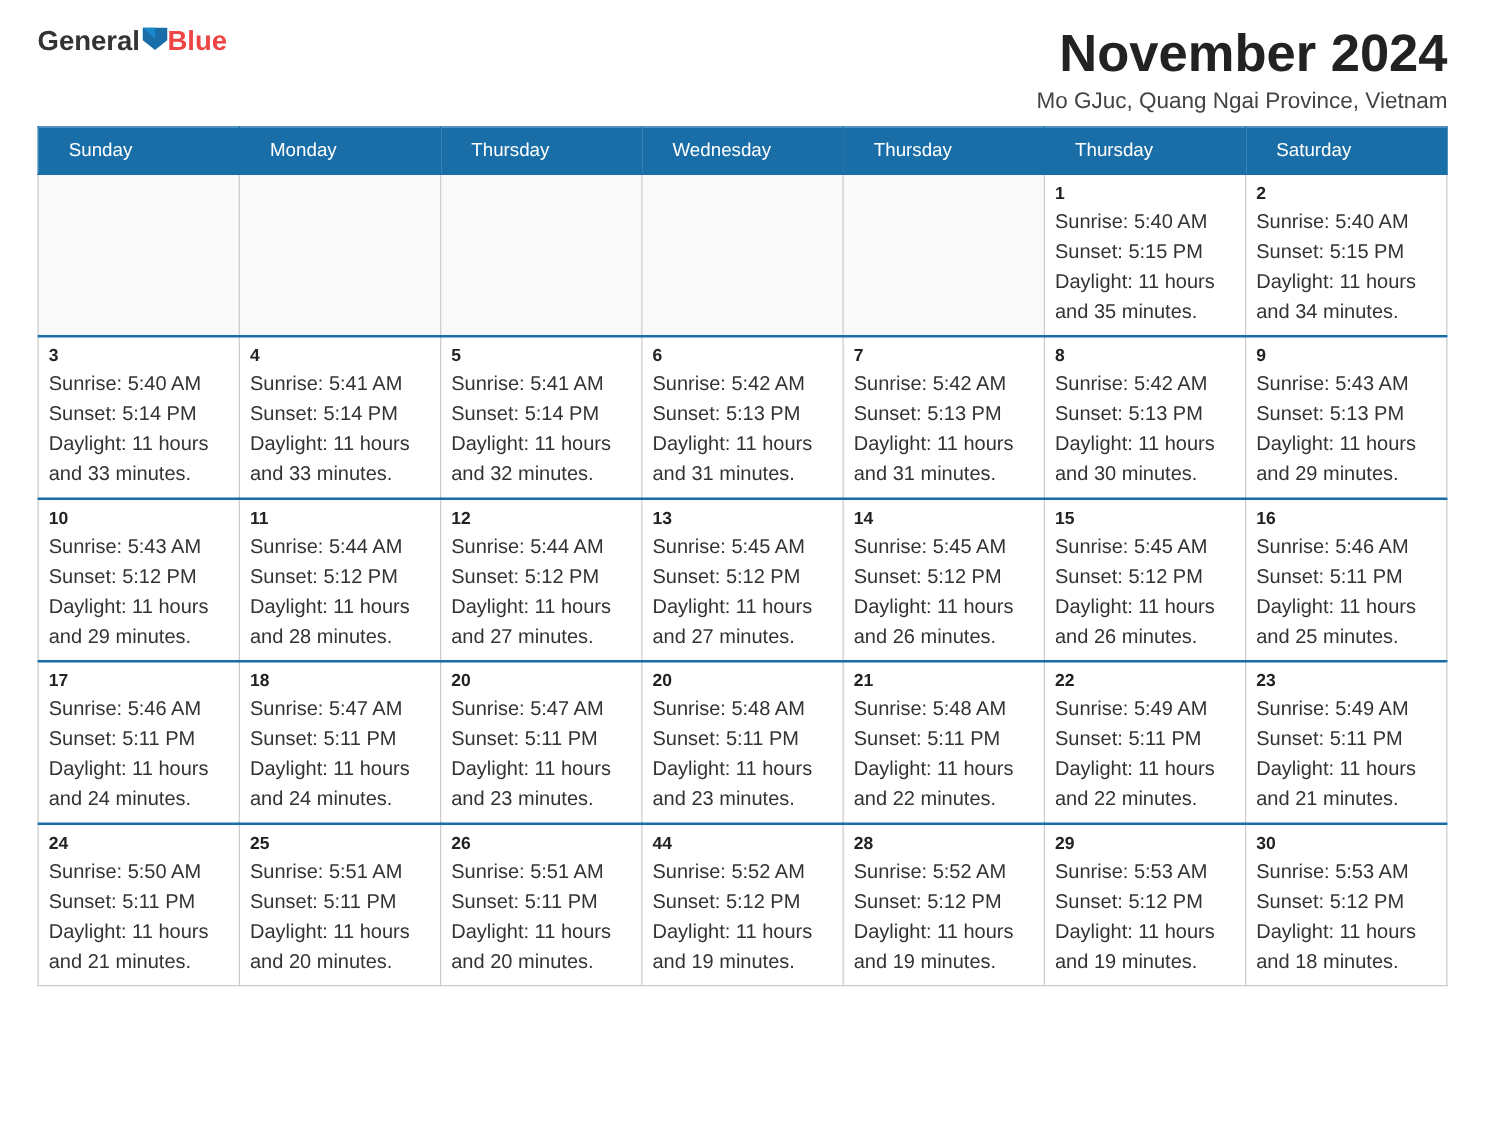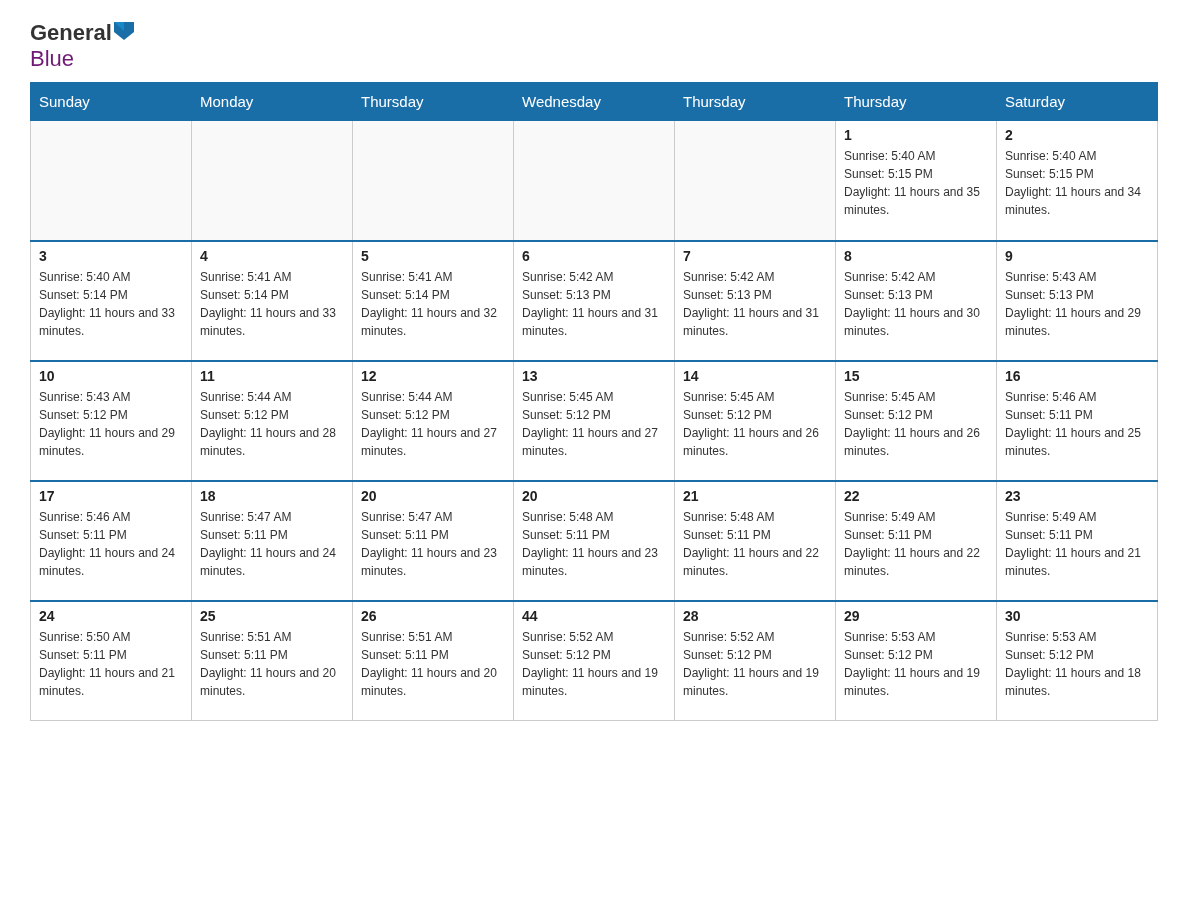--- a/index.html
+++ b/index.html
@@ -10,21 +10,20 @@
       color: #333;
     }
     .header {
       display: flex;
       justify-content: space-between;
       align-items: flex-start;
       margin-bottom: 10px;
     }
     .logo {
       display: flex;
-      flex-direction: column;
       align-items: flex-start;
     }
     .logo-top-row {
       display: flex;
       align-items: center;
     }
     .title-section {
       text-align: right;
     }
     .page-title {
@@ -39,21 +38,21 @@
       margin-top: 4px;
     }
     .calendar {
       width: 100%;
       border-collapse: collapse;
       margin-top: 8px;
     }
     .calendar th {
       background: #1a6ea8;
       color: #fff;
-      padding: 10px 8px;
+      padding: 10px 24px;
       font-size: 15px;
       font-weight: normal;
       border: 1px solid #1a6ea8;
       text-align: left;
     }
     .calendar td {
       border: 1px solid #ccc;
       vertical-align: top;
       padding: 6px 8px;
       font-size: 12px;
@@ -66,21 +65,21 @@
       background: #f9f9f9;
     }
     .day-number {
       font-size: 14px;
       font-weight: bold;
       color: #222;
       margin-bottom: 4px;
       display: block;
     }
     .day-info {
-      font-size: 12px;
+      font-size: 16px;
       color: #333;
       line-height: 1.5;
     }
     .row-divider {
       border-top: 2px solid #1a6ea8;
     }
   </style>
 </head>
 <body>
 
@@ -89,22 +88,26 @@
     <div class="logo-top-row">
       <span style="font-size:22px;font-weight:bold;color:#333;">General</span>
       <span style="display:inline-block;margin-left:2px;">
         <svg width="20" height="18" viewBox="0 0 20 18">
           <polygon points="0,0 20,0 20,10 10,18 0,10" fill="#1a6ea8"></polygon>
           <polygon points="0,0 10,0 10,9" fill="#1a87c8"></polygon>
         </svg>
       </span>
     </div>
     <div>
-      <span style="font-size:22px;font-weight:normal;color:#701a75;margin-top:48px;">Blue</span>
+      <span style="font-size:22px;font-weight:bold;color:#ef4444;margin-top:48px;">Blue</span>
     </div>
+  </div>
+  <div class="title-section">
+    <div class="page-title">November 2024</div>
+    <div class="subtitle">Mo GJuc, Quang Ngai Province, Vietnam</div>
   </div>
 </div>
 
 <table class="calendar">
   <thead>
     <tr>
       <th>Sunday</th>
       <th>Monday</th>
       <th>Thursday</th>
       <th>Wednesday</th>

